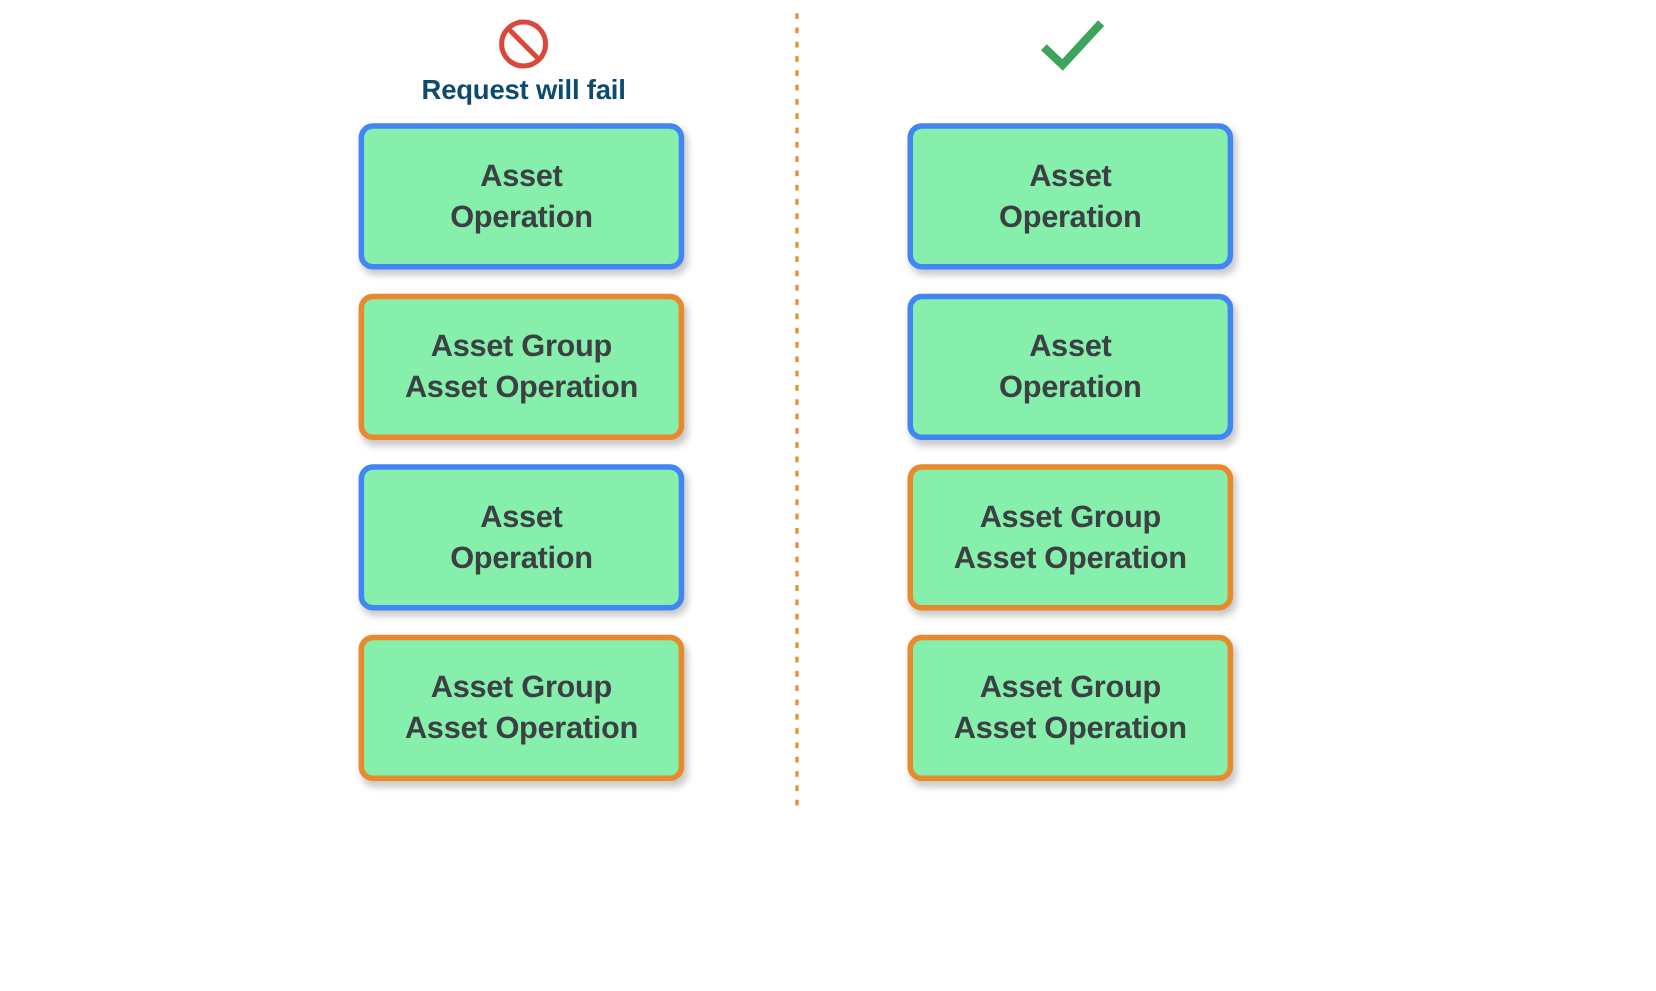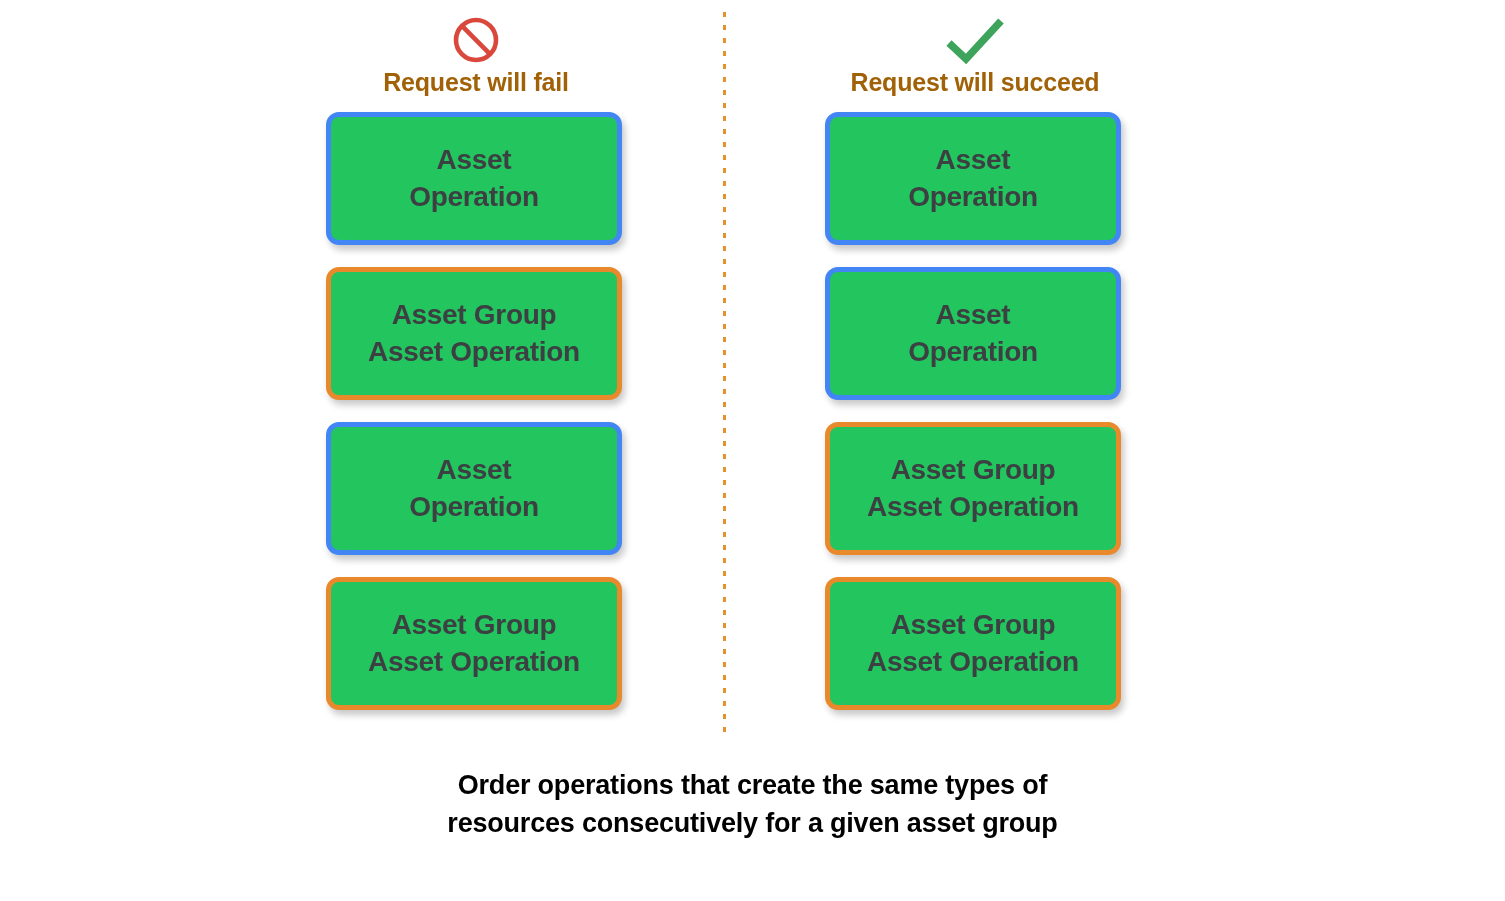--- a/index.html
+++ b/index.html
@@ -58,42 +58,42 @@
   .col-icon {
     height: 52px;
     display: flex;
     align-items: center;
     justify-content: center;
   }
   .col-label {
     margin-top: 2px;
     font-size: 25px;
     font-weight: bold;
-    color: #a16207;
+    color: #0c4a6e;
     letter-spacing: -0.2px;
     white-space: nowrap;
     text-align: center;
   }
 
   
   .cards {
     position: absolute;
     top: 112px;
     left: 0;
     width: 296px;
   }
   .card {
     position: relative;
     box-sizing: border-box;
     width: 296px;
     height: 133px;
     margin-bottom: 22px;
     border-radius: 13px;
     border: 5px solid #4285f4;
-    background: #22c55e;
+    background: #86efac;
     display: flex;
     align-items: center;
     justify-content: center;
     box-shadow: 3px 5px 7px rgba(0, 0, 0, 0.22);
   }
   .card.orange { border-color: #e8892b; margin-top: 15px; }
 
   .card-text {
     font-size: 28px;
     line-height: 1.32;
@@ -159,21 +159,20 @@
   </div>
 
   <div class="column right">
 
     <div class="col-header">
       <div class="col-icon">
         <svg width="64" height="50" viewBox="0 0 64 50" aria-hidden="true">
           <polyline points="6,28 23,44 58,6" fill="none" stroke="#3fa45b" stroke-width="7.5" stroke-linecap="butt" stroke-linejoin="miter"></polyline>
         </svg>
       </div>
-      <div class="col-label">Request will succeed</div>
     </div>
 
     <div class="cards">
       <div class="card blue">
         <span class="card-text">Asset
 Operation</span>
       </div>
       <div class="card blue">
         <span class="card-text">Asset
 Operation</span>
@@ -182,16 +181,14 @@
         <span class="card-text">Asset Group
 Asset Operation</span>
       </div>
       <div class="card orange">
         <span class="card-text">Asset Group
 Asset Operation</span>
       </div>
     </div>
   </div>
 
-  <div class="caption">Order operations that create the same types of
-resources consecutively for a given asset group</div>
 
 </div>
 
 </body></html>

